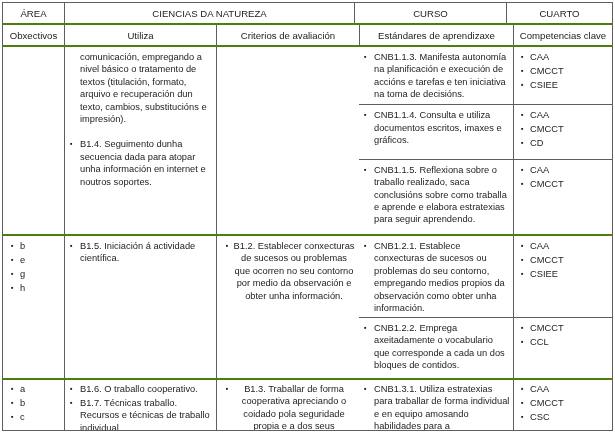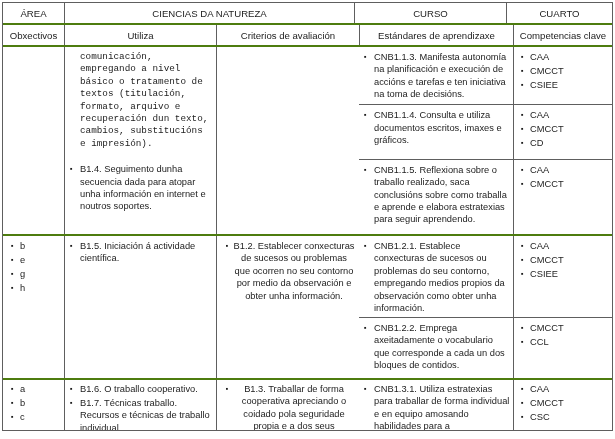--- a/index.html
+++ b/index.html
@@ -53,21 +53,21 @@
   .body-cell{font-size:9.3px;line-height:12.4px;padding-top:4px;}
   .rowC .body-cell{padding-top:3px;}
   .pad-std{padding-left:5px;padding-right:3px;}
   .pad-comp{padding-left:7px;padding-right:2px;}
   .pad-obx{padding-left:8px;}
   .li{display:flex;align-items:flex-start;margin-bottom:1.5px;}
   .li .blt{flex:0 0 10px;font-size:7.5px;line-height:12.4px;color:#1c1c1c;}
   .pad-comp .blt,.pad-obx .blt{flex:0 0 9px;}
   .li .li-t{flex:1 1 auto;}
   .li.gap{margin-top:3px;}
-  .cont-para{margin:0 0 13px 10px;font-family:Liberation Mono, monospace;}
+  .cont-para{margin:0 0 13px 10px;}
 </style>
 </head>
 <body>
 
 <div class="page">
   <div class="tbl">
 
     <div class="row first hrow1">
       <div class="cell firstcol hcell w-area">ÁREA</div>
       <div class="cell hcell w-subject">CIENCIAS DA NATUREZA</div>

